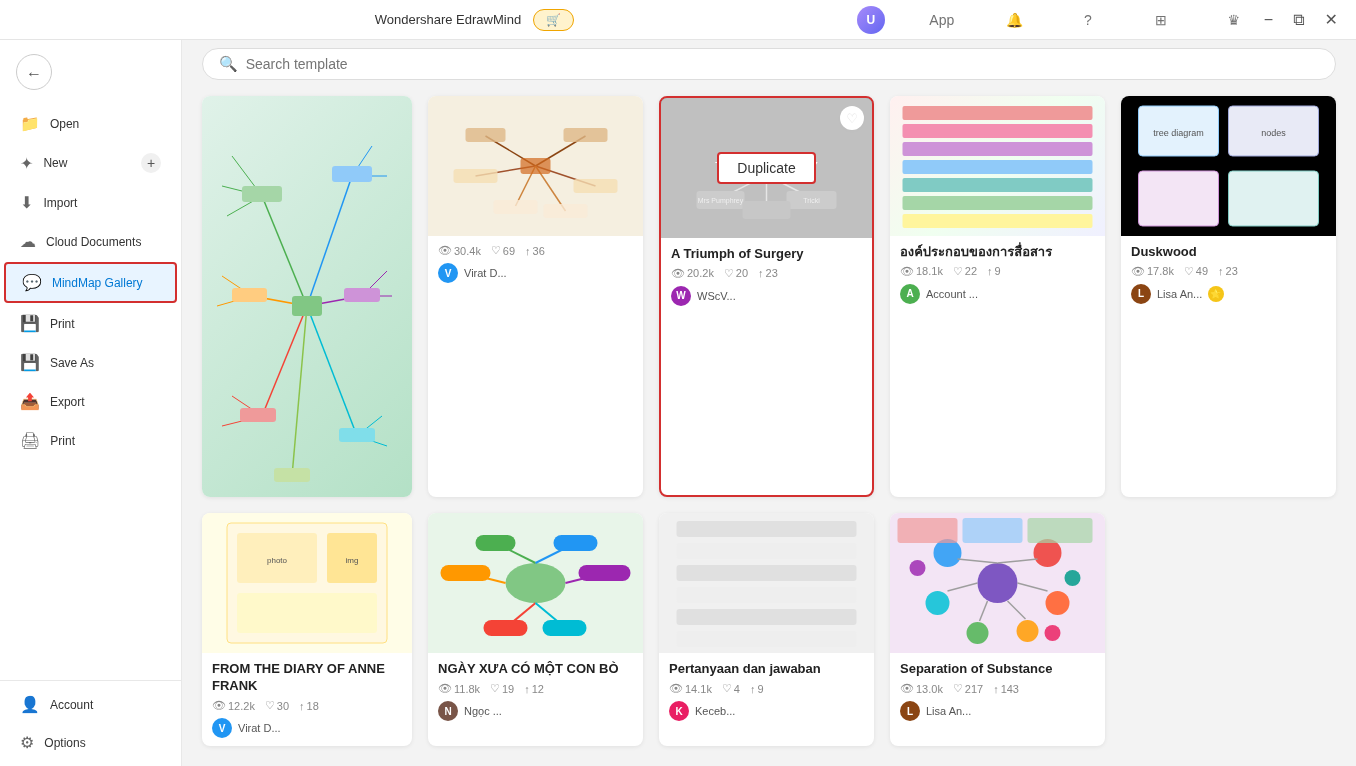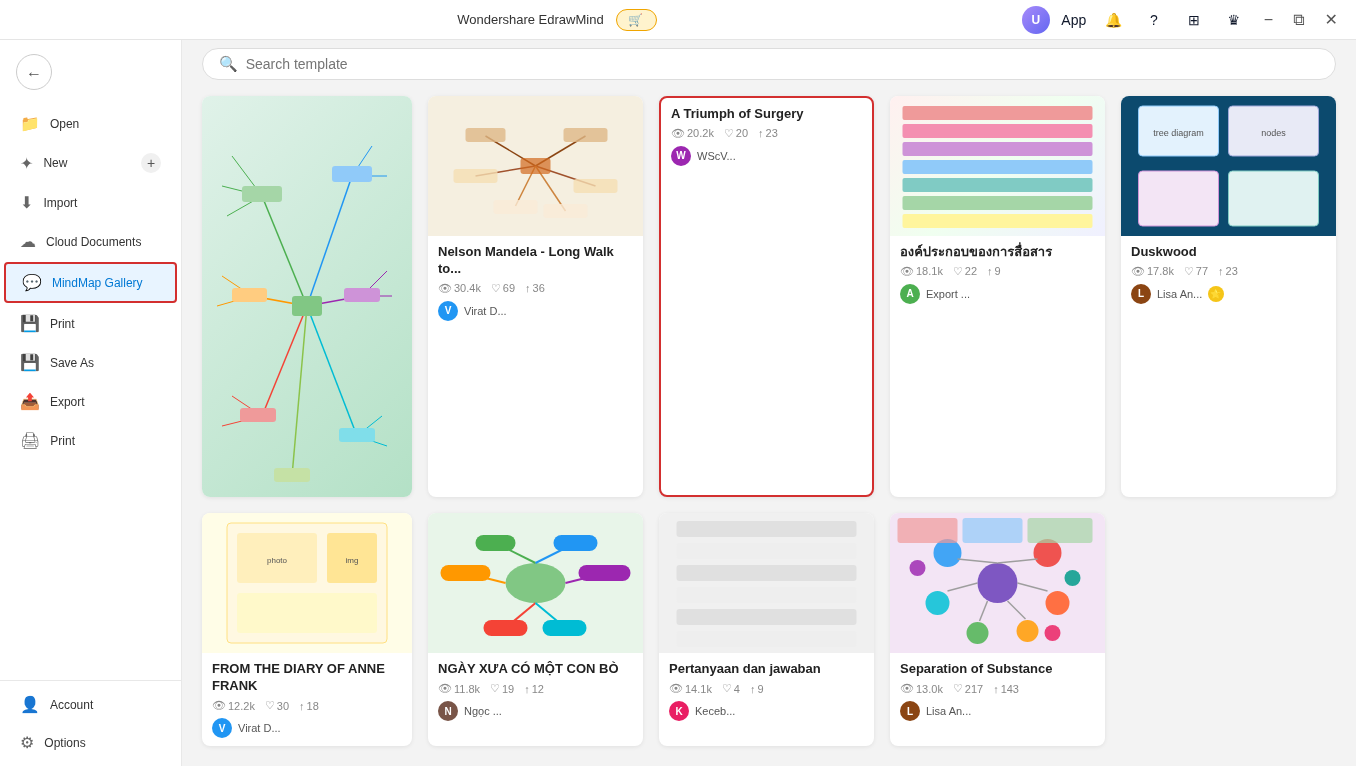--- a/index.html
+++ b/index.html
@@ -46,21 +46,22 @@
     }
     .titlebar-btn {
       width: 32px;
       height: 32px;
       display: flex;
       align-items: center;
       justify-content: center;
       border-radius: 4px;
       cursor: pointer;
       font-size: 14px;
-      color: #0f172a;
+      color: #737373;
+      margin-left: 33px;
     }
     .avatar-circle {
       width: 28px;
       height: 28px;
       border-radius: 50%;
       background: linear-gradient(135deg, #a78bfa, #6366f1);
       display: flex;
       align-items: center;
       justify-content: center;
       color: white;
@@ -291,21 +292,21 @@
       color: #333;
       background: white;
       cursor: pointer;
       font-weight: 500;
     }
 
     
     .thumb-green { background: linear-gradient(135deg, #e0f2e9 0%, #b2e0c5 100%); }
     .thumb-beige { background: #f5efe0; }
     .thumb-dark { background: #2d2d2d; }
-    .thumb-blue { background: #0c4a6e; }
+    .thumb-blue { background: #000000; }
     .thumb-multicolor { background: linear-gradient(135deg, #fff0f0, #f0fff0, #f0f0ff); }
     .thumb-gray { background: #f0f0f0; }
     .thumb-yellow { background: #fffde7; }
 
     
     .card-highlighted { border: 2px solid #d32f2f; }
   </style>
 </head>
 <body>
 
@@ -459,34 +460,51 @@
             <rect x="85" y="62" width="30" height="16" rx="3" fill="#D2691E" opacity="0.7"></rect>
             <rect x="30" y="32" width="40" height="14" rx="3" fill="#DEB887" opacity="0.8"></rect>
             <rect x="128" y="32" width="44" height="14" rx="3" fill="#DEB887" opacity="0.8"></rect>
             <rect x="18" y="73" width="44" height="14" rx="3" fill="#F5DEB3" opacity="0.8"></rect>
             <rect x="138" y="83" width="44" height="14" rx="3" fill="#F5DEB3" opacity="0.8"></rect>
             <rect x="58" y="104" width="44" height="14" rx="3" fill="#FAEBD7" opacity="0.8"></rect>
             <rect x="108" y="108" width="44" height="14" rx="3" fill="#FAEBD7" opacity="0.8"></rect>
           </svg>
         </div>
         <div class="card-info">
-          <div class="card-title">Nelson Mandela - Long Walk to...</div>
           <div class="card-stats">
             <span class="stat-item">👁 <span>30.4k</span></span>
             <span class="stat-item">♡ <span>69</span></span>
             <span class="stat-item">↑ <span>36</span></span>
           </div>
           <div class="card-author">
             <div class="author-avatar" style="background:#2196F3;">V</div>
             <span>Virat D...</span>
           </div>
         </div>
       </div>
 
       <div class="card card-highlighted">
+        <div class="card-thumb thumb-dark" style="background:#2d2d2d; position:relative;">
+          <svg width="100%" height="140" viewBox="0 0 200 140" xmlns="http://www.w3.org/2000/svg">
+            <rect x="70" y="55" width="60" height="22" rx="4" fill="#8B2020"></rect>
+            <text x="100" y="70" text-anchor="middle" font-size="9" fill="white" font-weight="bold">TRIUMPH OF SURGERY</text>
+            <line x1="100" y1="77" x2="55" y2="100" stroke="#aaa" stroke-width="1.5"></line>
+            <line x1="100" y1="77" x2="145" y2="100" stroke="#aaa" stroke-width="1.5"></line>
+            <line x1="100" y1="77" x2="100" y2="110" stroke="#aaa" stroke-width="1.5"></line>
+            <rect x="30" y="93" width="48" height="18" rx="3" fill="#555"></rect>
+            <rect x="120" y="93" width="50" height="18" rx="3" fill="#555"></rect>
+            <rect x="76" y="103" width="48" height="18" rx="3" fill="#444"></rect>
+            <text x="54" y="105" text-anchor="middle" font-size="7" fill="#ccc">Mrs Pumphrey</text>
+            <text x="145" y="105" text-anchor="middle" font-size="7" fill="#ccc">Tricki</text>
+          </svg>
+          <div class="heart-btn">♡</div>
+          <div class="duplicate-overlay">
+            <button class="duplicate-btn">Duplicate</button>
+          </div>
+        </div>
         <div class="card-info">
           <div class="card-title">A Triumph of Surgery</div>
           <div class="card-stats">
             <span class="stat-item">👁 <span>20.2k</span></span>
             <span class="stat-item">♡ <span>20</span></span>
             <span class="stat-item">↑ <span>23</span></span>
           </div>
           <div class="card-author">
             <div class="author-avatar" style="background:#9c27b0;">W</div>
             <span>WScV...</span>
@@ -508,41 +526,41 @@
         </div>
         <div class="card-info">
           <div class="card-title">องค์ประกอบของการสื่อสาร</div>
           <div class="card-stats">
             <span class="stat-item">👁 <span>18.1k</span></span>
             <span class="stat-item">♡ <span>22</span></span>
             <span class="stat-item">↑ <span>9</span></span>
           </div>
           <div class="card-author">
             <div class="author-avatar" style="background:#4CAF50;">A</div>
-            <span>Export ...</span>
+            <span>Account ...</span>
           </div>
         </div>
       </div>
 
       <div class="card">
         <div class="card-thumb thumb-blue">
           <svg width="100%" height="140" viewBox="0 0 200 140" xmlns="http://www.w3.org/2000/svg">
             <rect x="10" y="10" width="80" height="50" rx="4" fill="#e3f2fd" stroke="#90caf9" stroke-width="1"></rect>
             <rect x="100" y="10" width="90" height="50" rx="4" fill="#e8eaf6" stroke="#9fa8da" stroke-width="1"></rect>
             <rect x="10" y="75" width="80" height="55" rx="4" fill="#f3e5f5" stroke="#ce93d8" stroke-width="1"></rect>
             <rect x="100" y="75" width="90" height="55" rx="4" fill="#e0f2f1" stroke="#80cbc4" stroke-width="1"></rect>
             <text x="50" y="40" text-anchor="middle" font-size="9" fill="#555">tree diagram</text>
             <text x="145" y="40" text-anchor="middle" font-size="9" fill="#555">nodes</text>
           </svg>
         </div>
         <div class="card-info">
           <div class="card-title">Duskwood</div>
           <div class="card-stats">
             <span class="stat-item">👁 <span>17.8k</span></span>
-            <span class="stat-item">♡ <span>77</span></span>
+            <span class="stat-item">♡ <span>49</span></span>
             <span class="stat-item">↑ <span>23</span></span>
           </div>
           <div class="card-author">
             <div class="author-avatar" style="background:#8B4513;">L</div>
             <span>Lisa An...</span>
             <span class="premium-badge">⭐</span>
           </div>
         </div>
       </div>
 

